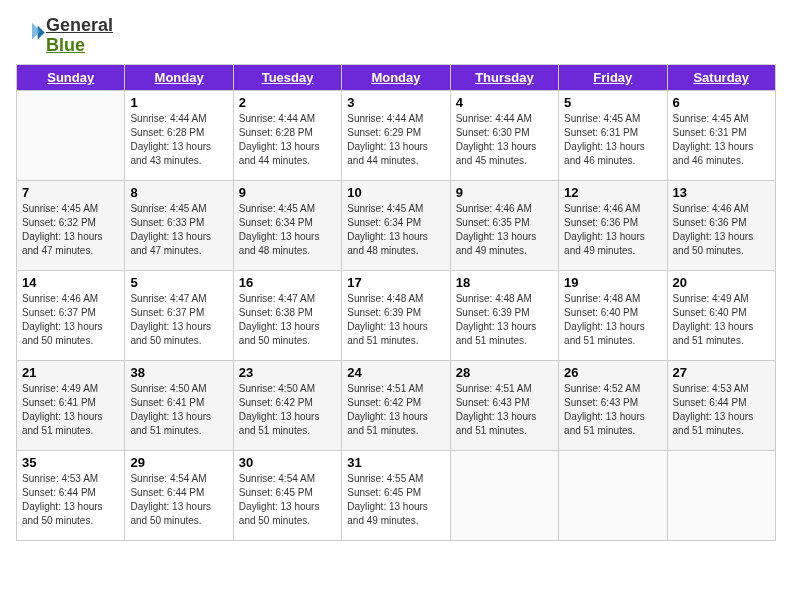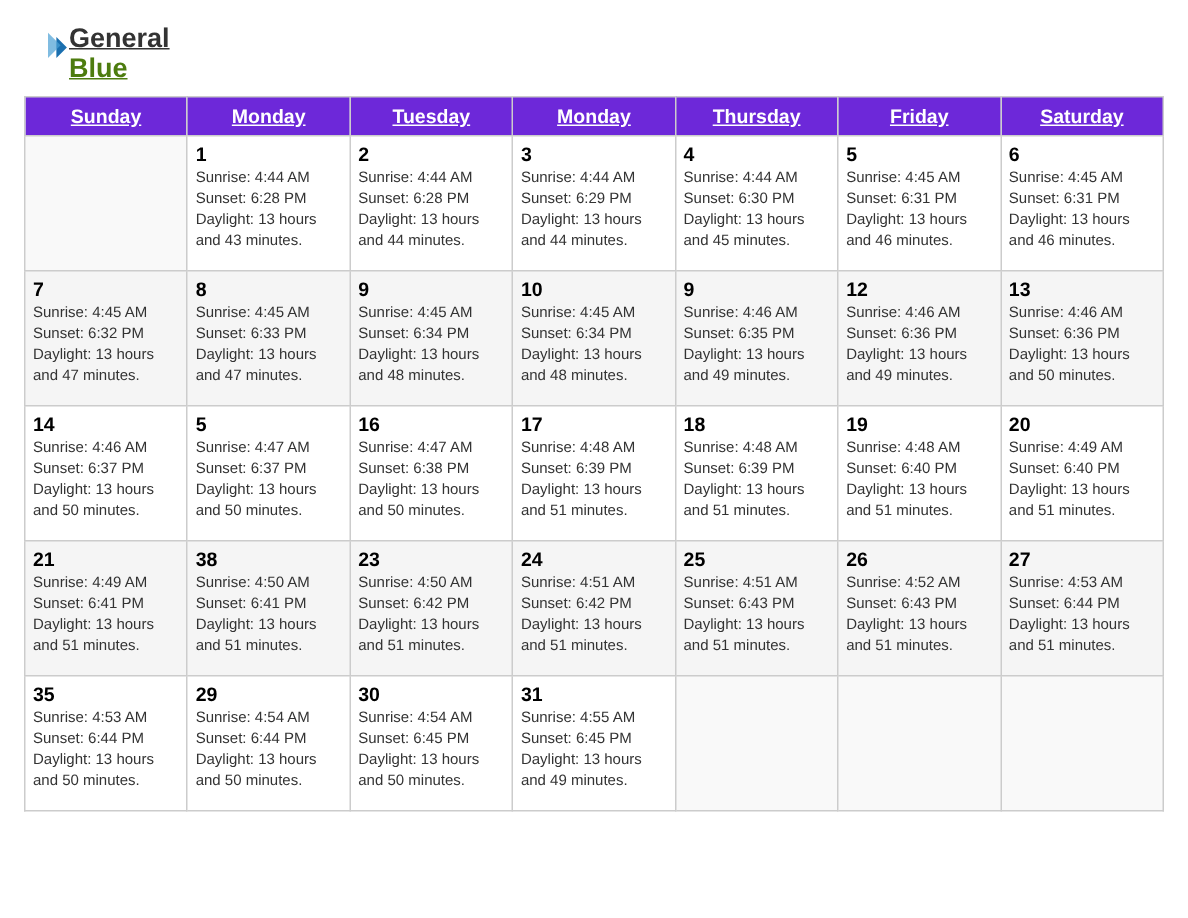--- a/index.html
+++ b/index.html
@@ -219,21 +219,21 @@
         </td>
         <td>
           <span class="day-number">23</span>
           <div class="day-info">Sunrise: 4:50 AM<br>Sunset: 6:42 PM<br>Daylight: 13 hours and 51 minutes.</div>
         </td>
         <td>
           <span class="day-number">24</span>
           <div class="day-info">Sunrise: 4:51 AM<br>Sunset: 6:42 PM<br>Daylight: 13 hours and 51 minutes.</div>
         </td>
         <td>
-          <span class="day-number">25</span>
+          <span class="day-number">28</span>
           <div class="day-info">Sunrise: 4:51 AM<br>Sunset: 6:43 PM<br>Daylight: 13 hours and 51 minutes.</div>
         </td>
         <td>
           <span class="day-number">26</span>
           <div class="day-info">Sunrise: 4:52 AM<br>Sunset: 6:43 PM<br>Daylight: 13 hours and 51 minutes.</div>
         </td>
         <td>
           <span class="day-number">27</span>
           <div class="day-info">Sunrise: 4:53 AM<br>Sunset: 6:44 PM<br>Daylight: 13 hours and 51 minutes.</div>
         </td>

